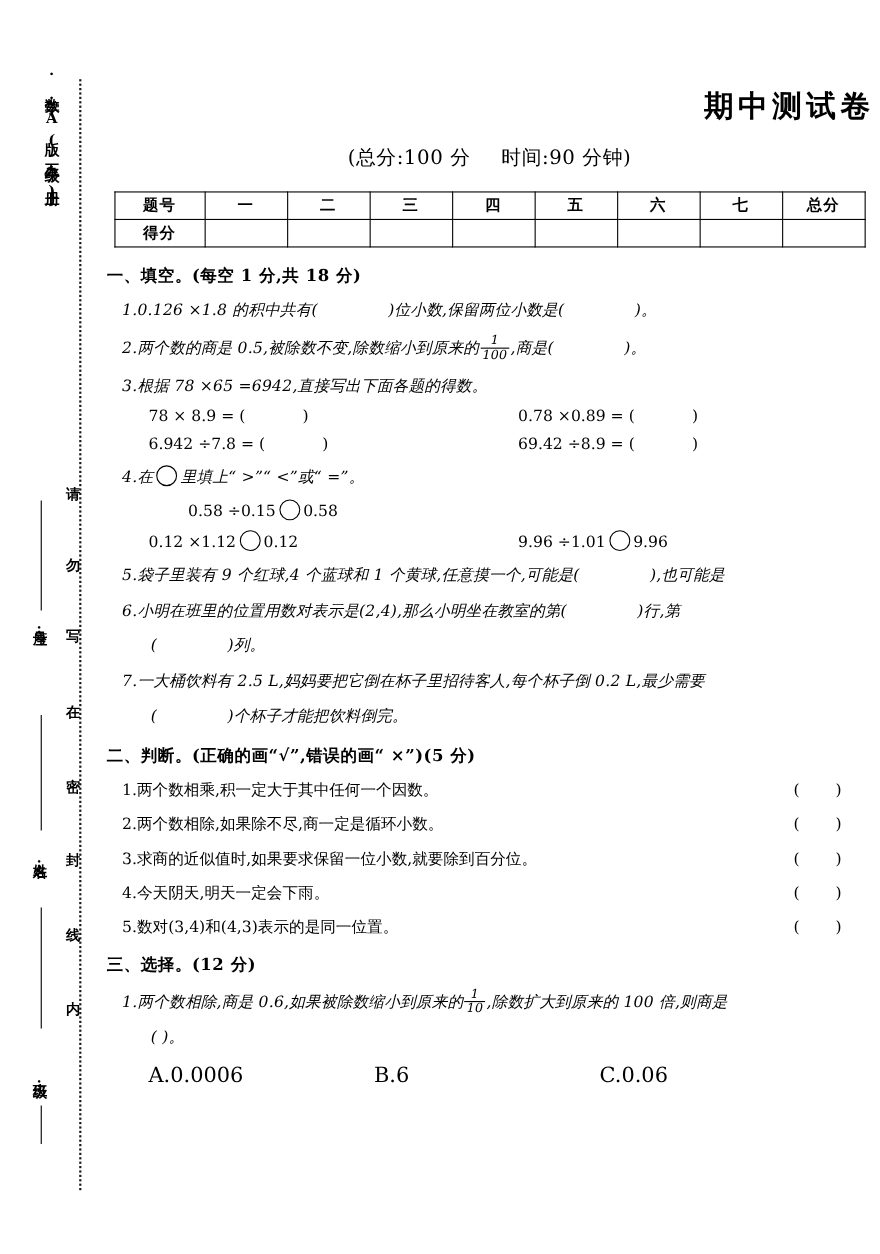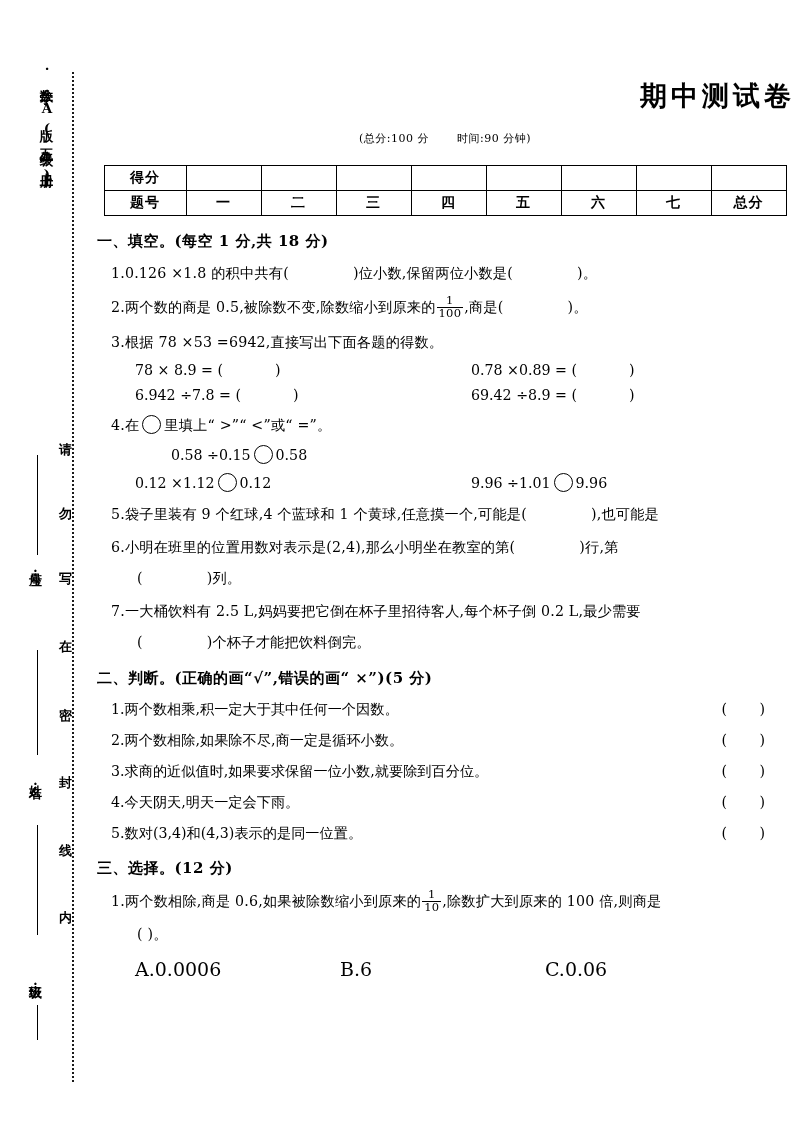--- a/index.html
+++ b/index.html
@@ -89,21 +89,21 @@
   .title {
     text-align: right;
     font-size: 27px;
     font-weight: bold;
     letter-spacing: 4px;
     margin-top: 78px;
     font-family: "DejaVu Serif", "Liberation Serif", serif;
   }
   .subtitle {
     text-align: center;
-    font-size: 11px;
+    font-size: 18px;
     margin-top: 17px;
     letter-spacing: 0.5px;
   }
   .subtitle .gap { display: inline-block; width: 28px; }
 
   
   table.score {
     border-collapse: collapse;
     margin: 19px auto 0 auto;
     width: 683px;
@@ -124,20 +124,21 @@
     font-size: 15px;
     font-weight: bold;
     margin: 16px 0 2px 2px;
     letter-spacing: 0.5px;
   }
   .q {
     font-size: 14.2px;
     line-height: 1.55;
     margin: 11px 0 0 16px;
     letter-spacing: 0.2px;
+    font-style: italic;
   }
   .q.tight { margin-top: 9px; }
   .indent { display: inline-block; width: 26px; }
 
   .sub-row {
     font-size: 14.2px;
     margin: 9px 0 0 40px;
     display: flex;
   }
   .sub-row .colA { width: 300px; }
@@ -226,56 +227,56 @@
 
   <div class="title">期中测试卷</div>
 
   <div class="subtitle">
     <span>(总分:100 分</span><span class="gap"></span><span>时间:90 分钟)</span>
   </div>
 
   <table class="score">
     <tbody>
         <tr>
-      <td class="lbl">得分</td>
-      <td></td>
-      <td></td>
-      <td></td>
-      <td></td>
-      <td></td>
-      <td></td>
-      <td></td>
-      <td></td>
-    </tr>
-    <tr>
       <td class="lbl">题号</td>
       <td>一</td>
       <td>二</td>
       <td>三</td>
       <td>四</td>
       <td>五</td>
       <td>六</td>
       <td>七</td>
       <td>总分</td>
     </tr>
+    <tr>
+      <td class="lbl">得分</td>
+      <td></td>
+      <td></td>
+      <td></td>
+      <td></td>
+      <td></td>
+      <td></td>
+      <td></td>
+      <td></td>
+    </tr>
   </tbody>
     </table>
 
   <div class="sec-head">一、填空。(每空 1 分,共 18 分)</div>
 
   <div class="q">
     <span>1.</span><span>0.126 ×1.8 的积中共有(</span><span class="blank-md"></span><span>)位小数,保留两位小数是(</span><span class="blank-md"></span><span>)。</span>
   </div>
 
   <div class="q">
     <span>2.</span><span>两个数的商是 0.5,被除数不变,除数缩小到原来的</span><span class="frac"><span class="num">1</span><span class="den">100</span></span><span>,商是(</span><span class="blank-md"></span><span>)。</span>
   </div>
 
   <div class="q">
-    <span>3.</span><span>根据 78 ×53 =6942,直接写出下面各题的得数。</span>
+    <span>3.</span><span>根据 78 ×65 =6942,直接写出下面各题的得数。</span>
   </div>
   <div class="sub-row">
     <span class="colA"><span>78 × 8.9 = (</span><span class="blank-sm"></span><span>)</span></span>
     <span class="colB"><span>0.78 ×0.89 = (</span><span class="blank-sm"></span><span>)</span></span>
   </div>
   <div class="sub-row">
     <span class="colA"><span>6.942 ÷7.8 = (</span><span class="blank-sm"></span><span>)</span></span>
     <span class="colB"><span>69.42 ÷8.9 = (</span><span class="blank-sm"></span><span>)</span></span>
   </div>
 

